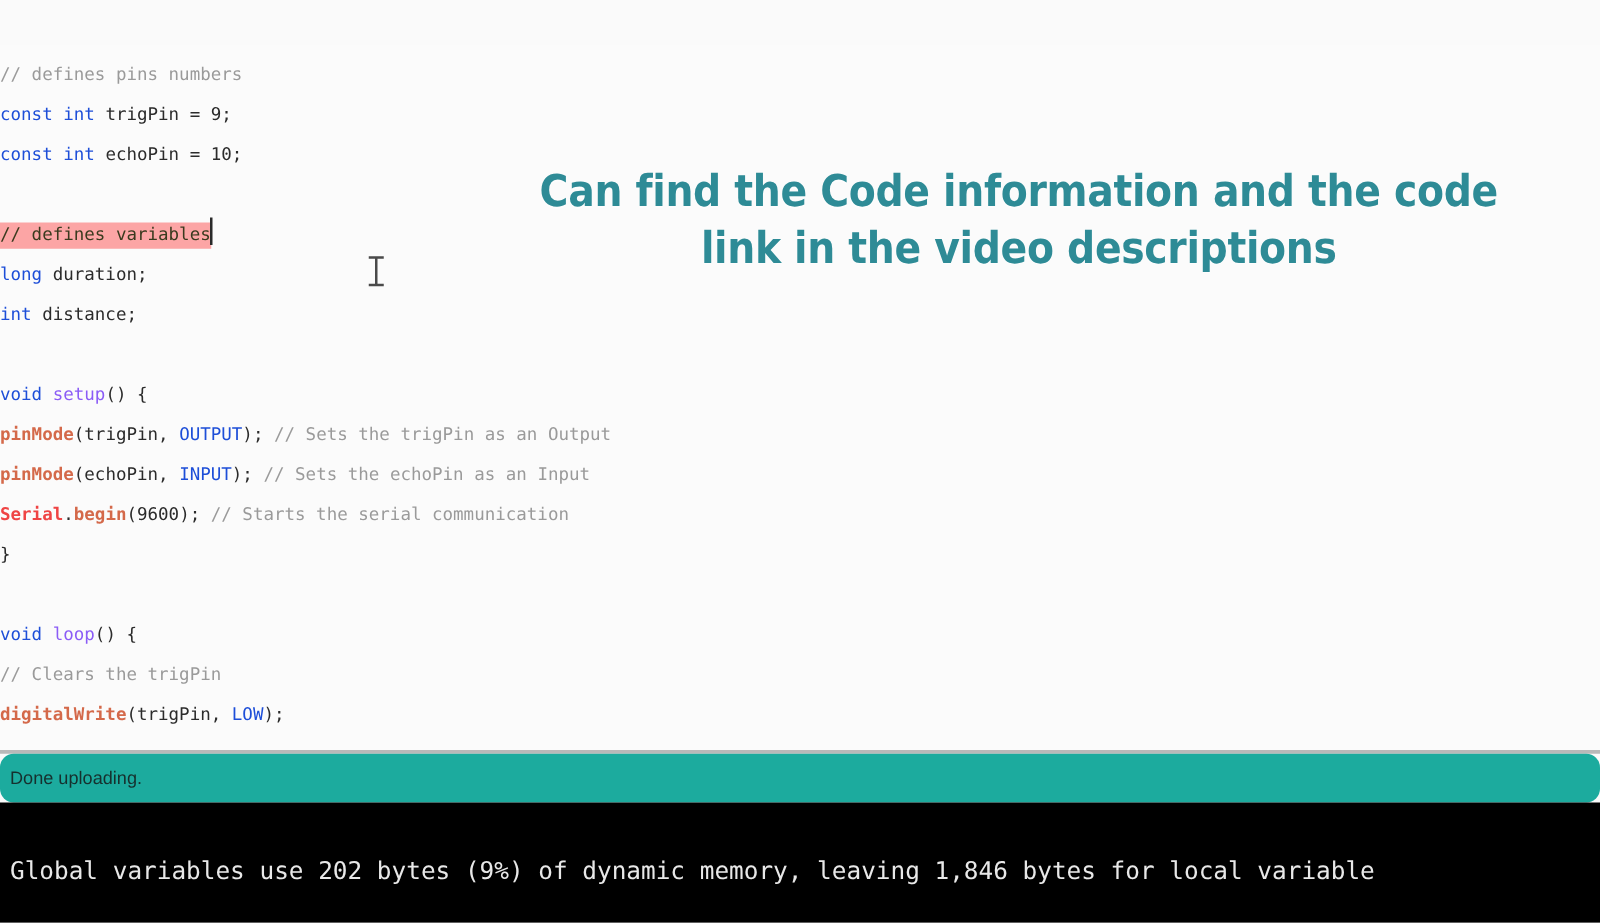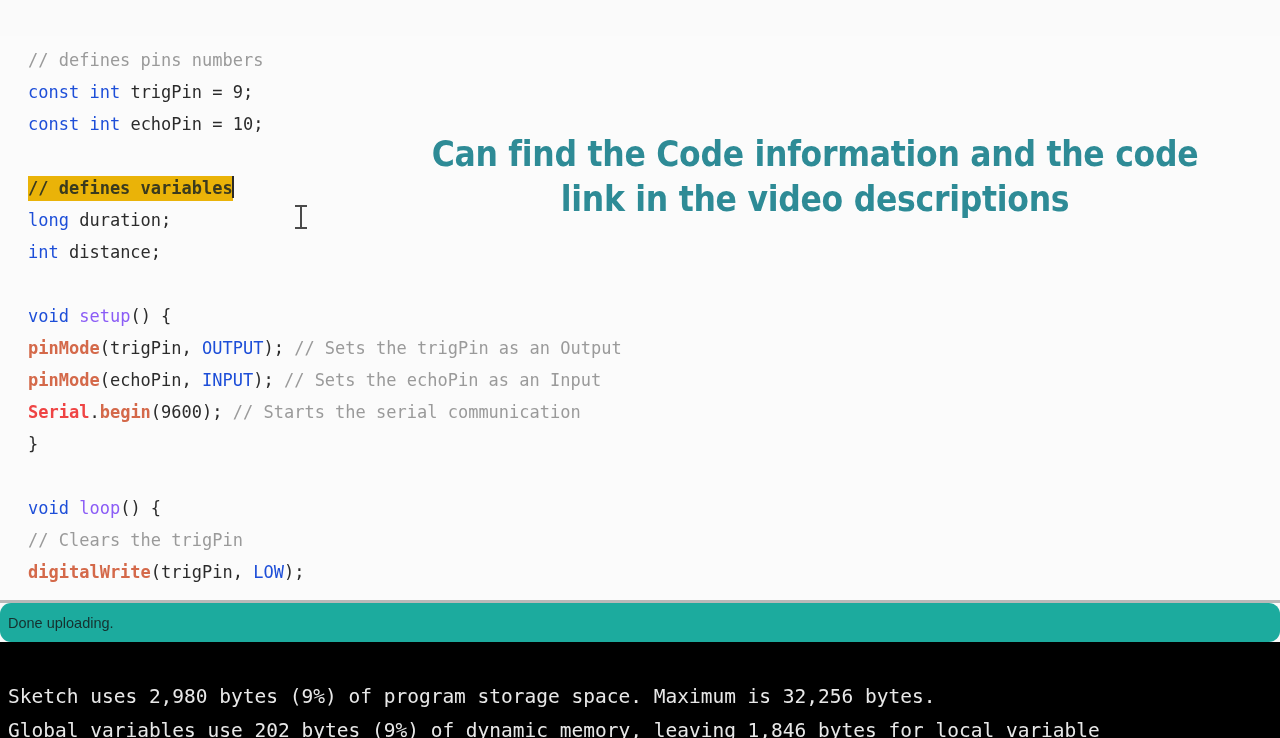--- a/index.html
+++ b/index.html
@@ -50,42 +50,41 @@
   .editor {
     position: absolute;
     left: 0; top: 36px;
     width: 1280px;
     height: 564px;
     background: #fbfbfb;
     overflow: hidden;
   }
   .code {
     position: absolute;
-    left: 28px;
+    left: 0;
     top: 8px;
     font-family: "DejaVu Sans Mono", "Liberation Mono", monospace;
-    font-size: 17px;
+    font-size: 14px;
     line-height: 32px;
     white-space: pre;
     color: #2b2b2b;
   }
   .ln { height: 32px; display: block; white-space: pre; }
 
   .t-kw      { color: #1d4ed8; }         
   .t-fn      { color: #8b5cf6; }         
   .t-func    { color: #d4694a; font-weight: bold; }         
   .t-obj     { color: #ef4444; font-weight: bold; } 
   .t-com     { color: #9a9a9a; }         
   .t-plain   { color: #2b2b2b; }
 
   .hl {
-    background: #eab308;
+    background: #fca5a5;
     padding: 2px 0 3px 0;
     color: #3a3a1e;
-    font-weight: bold;
   }
   .caret {
     display: inline-block;
     width: 2px;
     height: 22px;
     background: #2a2a2a;
     vertical-align: -4px;
     margin-left: -1px;
   }
 
@@ -200,16 +199,16 @@
     </div>
   </div>
 
   <div class="sep"></div>
 
   <div class="statusbar">
     <div class="status-text">Done uploading.</div>
   </div>
 
   <div class="console">
-    <div class="console-inner" id="console-area"><span class="cline">Sketch uses 2,980 bytes (9%) of program storage space. Maximum is 32,256 bytes.</span><span class="cline">Global variables use 202 bytes (9%) of dynamic memory, leaving 1,846 bytes for local variable</span></div>
+    <div class="console-inner" id="console-area"><span class="cline">Global variables use 202 bytes (9%) of dynamic memory, leaving 1,846 bytes for local variable</span></div>
   </div>
 
 </div>
 
 </body></html>

